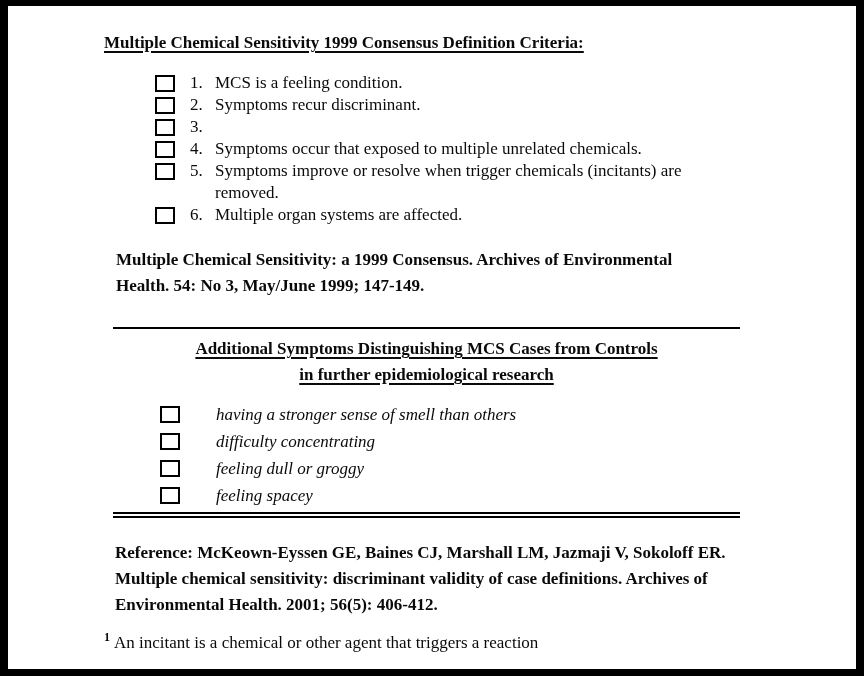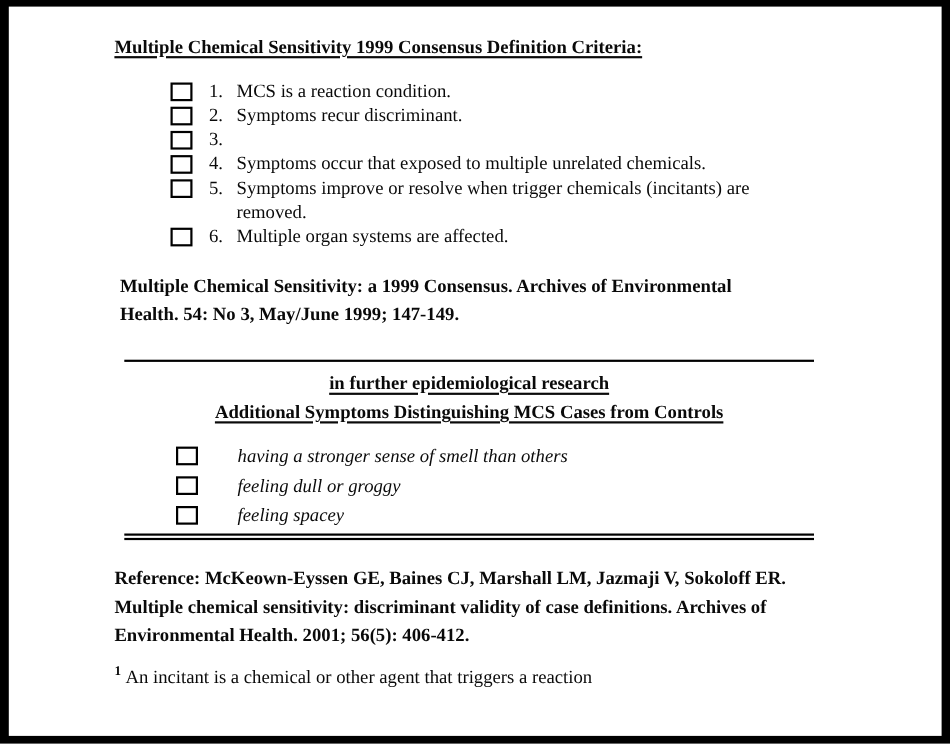--- a/index.html
+++ b/index.html
@@ -43,21 +43,21 @@
     display: inline-block;
     width: 20px; height: 17px;
     border: 2px solid #000;
     background: #fff;
     flex: none;
     margin-top: 3px;
   }
   .row1 .num { margin-left: 15px; width: 25px; flex: none; }
   .row1 .txt { width: 518px; white-space: pre-line; }
   .citation {
-    margin: 21px 0 0 5px;
+    margin: 21px 0 0 12px;
     font-weight: bold;
     font-size: 17px;
     line-height: 26px;
     white-space: pre-line;
   }
   .hr-single {
     margin: 28px 0 0 9px;
     width: 627px;
     height: 0;
     border-top: 2px solid #000;
@@ -87,21 +87,21 @@
   .row2 .cb { margin-top: 2px; }
   .row2 .txt2 { margin-left: 36px; font-style: italic; }
   .hr-double {
     margin: 4px 0 0 9px;
     width: 627px;
     height: 6px;
     border-top: 2px solid #000;
     border-bottom: 2px solid #000;
   }
   .reference {
-    margin: 22px 0 0 0;
+    margin: 22px 0 0 11px;
     font-weight: bold;
     font-size: 17px;
     line-height: 26px;
     white-space: pre-line;
   }
   .footnote {
     margin: 8px 0 8px 0;
     font-size: 17px;
     line-height: 22px;
   }
@@ -117,21 +117,21 @@
 <div class="page">
   <div class="content">
 
     <h1 class="doc-title">Multiple Chemical Sensitivity 1999 Consensus Definition Criteria:</h1>
 
     <div class="list1">
 
         <div class="row1">
           <span class="cb"></span>
           <span class="num">1.</span>
-          <span class="txt">MCS is a reaction condition.</span>
+          <span class="txt">MCS is a feeling condition.</span>
         </div>
 
         <div class="row1">
           <span class="cb"></span>
           <span class="num">2.</span>
           <span class="txt">Symptoms recur discriminant.</span>
         </div>
 
         <div class="row1">
           <span class="cb"></span>
@@ -157,31 +157,35 @@
           <span class="txt">Multiple organ systems are affected.</span>
         </div>
       </div>
 
     <p class="citation">Multiple Chemical Sensitivity: a 1999 Consensus. Archives of Environmental
 Health. 54: No 3, May/June 1999; 147-149.</p>
 
     <div class="hr-single"></div>
 
     <div class="heading2">
+      <div class="h2line">Additional Symptoms Distinguishing MCS Cases from Controls</div>
       <div class="h2line">in further epidemiological research</div>
-      <div class="h2line">Additional Symptoms Distinguishing MCS Cases from Controls</div>
     </div>
 
     <div class="list2">
 
         <div class="row2">
           <span class="cb"></span>
           <span class="txt2">having a stronger sense of smell than others</span>
         </div>
 
+        <div class="row2">
+          <span class="cb"></span>
+          <span class="txt2">difficulty concentrating</span>
+        </div>
 
         <div class="row2">
           <span class="cb"></span>
           <span class="txt2">feeling dull or groggy</span>
         </div>
 
         <div class="row2">
           <span class="cb"></span>
           <span class="txt2">feeling spacey</span>
         </div>

